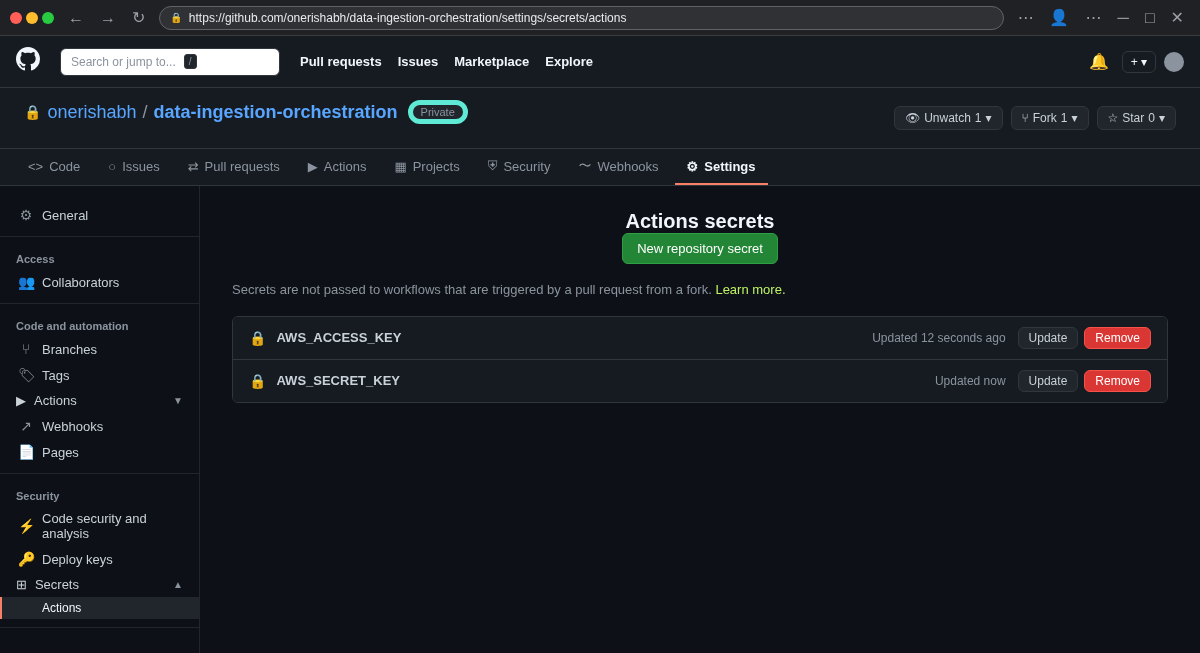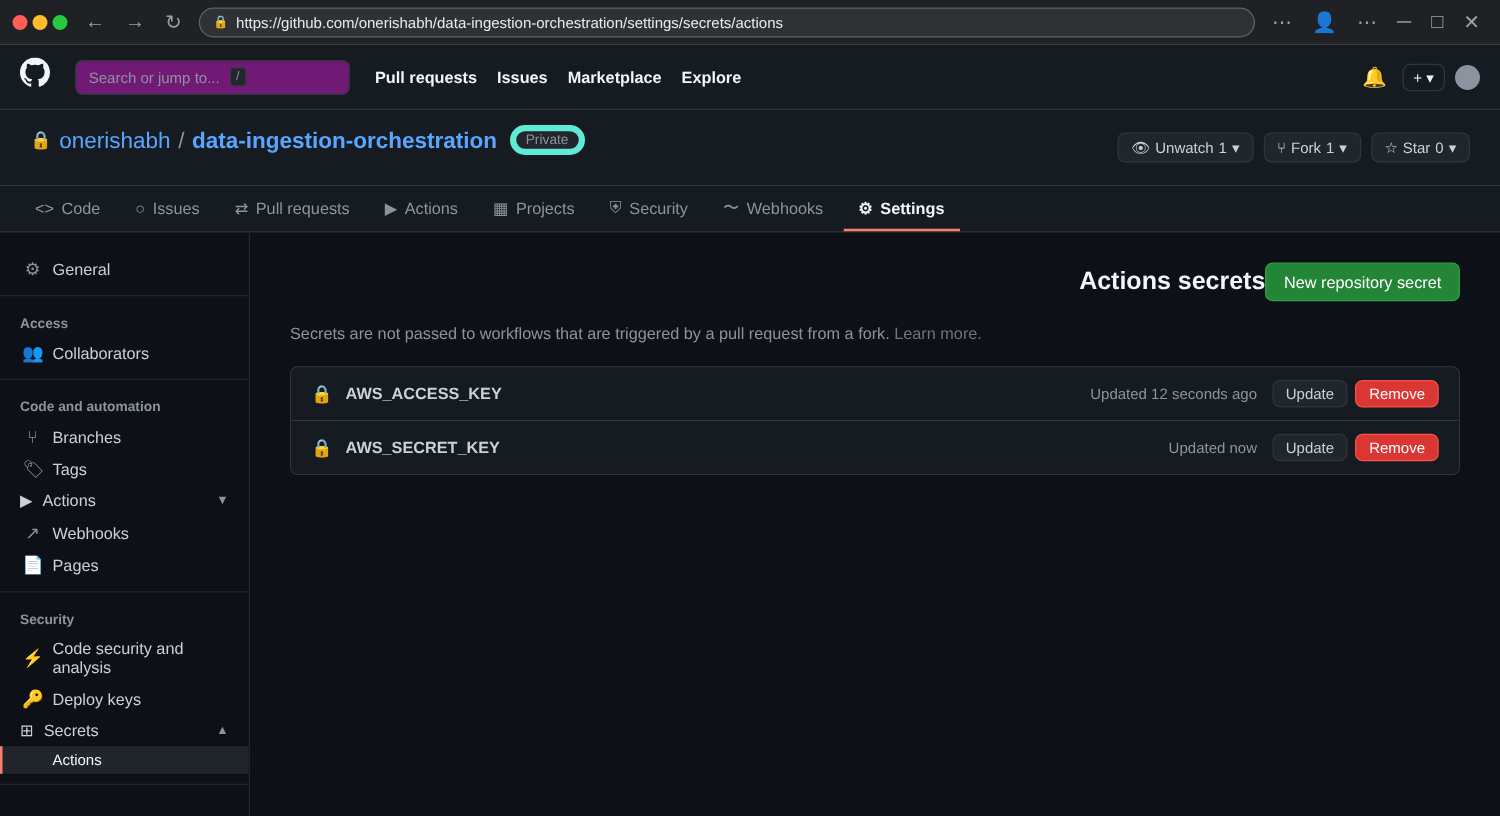--- a/index.html
+++ b/index.html
@@ -15,21 +15,21 @@
     .browser-nav { display: flex; gap: 4px; }
     .browser-nav-btn { background: none; border: none; color: #9aa0a6; font-size: 16px; cursor: pointer; padding: 2px 6px; }
     .address-bar { flex: 1; background: #303134; border: 1px solid #5f6368; border-radius: 16px; height: 24px; display: flex; align-items: center; padding: 0 10px; color: #e8eaed; font-size: 12px; gap: 6px; }
     .address-lock { color: #9aa0a6; font-size: 10px; }
     .browser-actions { display: flex; gap: 4px; }
     .browser-action-btn { background: none; border: none; color: #9aa0a6; font-size: 16px; cursor: pointer; padding: 2px 6px; }
 
     
     .gh-header { background: #161b22; height: 52px; display: flex; align-items: center; padding: 0 16px; gap: 16px; border-bottom: 1px solid #30363d; }
     .gh-logo { color: #f0f6fc; font-size: 24px; margin-right: 4px; }
-    .gh-search { background: #701a75; border: 1px solid #30363d; border-radius: 6px; height: 28px; display: flex; align-items: center; padding: 0 10px; color: #8b949e; font-size: 12px; gap: 8px; width: 220px; cursor: text; }
+    .gh-search { background: #ffffff; border: 1px solid #30363d; border-radius: 6px; height: 28px; display: flex; align-items: center; padding: 0 10px; color: #8b949e; font-size: 12px; gap: 8px; width: 220px; cursor: text; }
     .gh-search-slash { background: #21262d; border: 1px solid #30363d; border-radius: 3px; font-size: 10px; padding: 1px 4px; color: #8b949e; }
     .gh-nav { display: flex; gap: 16px; margin-left: 4px; }
     .gh-nav-item { color: #f0f6fc; text-decoration: none; font-size: 13px; font-weight: 600; cursor: pointer; }
     .gh-header-right { margin-left: auto; display: flex; align-items: center; gap: 8px; }
     .gh-icon-btn { background: none; border: none; color: #f0f6fc; font-size: 16px; cursor: pointer; padding: 4px; }
     .gh-plus-btn { background: none; border: 1px solid #30363d; border-radius: 6px; color: #f0f6fc; font-size: 12px; cursor: pointer; padding: 3px 8px; display: flex; align-items: center; gap: 3px; }
     .gh-avatar { width: 20px; height: 20px; border-radius: 50%; background: #8b949e; }
 
     
     .repo-header { background: #161b22; padding: 12px 24px; border-bottom: 1px solid #30363d; }
@@ -58,27 +58,27 @@
     .sidebar-item .si-icon { color: #8b949e; font-size: 14px; width: 16px; text-align: center; }
     .sidebar-group-header { display: flex; align-items: center; justify-content: space-between; padding: 5px 16px; color: #c9d1d9; font-size: 13px; cursor: pointer; }
     .sidebar-group-header .left { display: flex; align-items: center; gap: 8px; }
     .sidebar-group-header .chevron { color: #8b949e; font-size: 10px; }
     .sidebar-sub-item { display: flex; align-items: center; gap: 8px; padding: 4px 16px 4px 40px; color: #8b949e; font-size: 12px; cursor: pointer; border-left: 2px solid transparent; }
     .sidebar-sub-item.active { color: #f0f6fc; background: #21262d; border-left-color: #f78166; }
     .sidebar-divider { height: 1px; background: #21262d; margin: 8px 0; }
 
     
     .content { flex: 1; padding: 24px 32px; overflow-y: auto; background: #0d1117; }
-    .content-header { display: flex; align-items: center; justify-content: flex-end; margin-bottom: 16px; }
+    .content-header { display: flex; align-items: center; justify-content: flex-end; margin-bottom: 16px; flex-direction: column; }
     .content-title { font-size: 20px; font-weight: 600; color: #f0f6fc; }
     .btn-primary { background: #238636; border: 1px solid #2ea043; color: #fff; border-radius: 6px; padding: 7px 14px; font-size: 13px; cursor: pointer; font-weight: 500; }
 
     .description { font-size: 13px; color: #8b949e; margin-bottom: 8px; line-height: 1.5; }
     .description strong { color: #c9d1d9; }
-    .description a { color: #737373; text-decoration: none; }
+    .description a { color: #bef264; text-decoration: none; }
 
     .secrets-list { border: 1px solid #30363d; border-radius: 6px; margin-top: 16px; overflow: hidden; }
     .secret-item { display: flex; align-items: center; padding: 10px 16px; border-bottom: 1px solid #30363d; background: #161b22; }
     .secret-item:last-child { border-bottom: none; }
     .secret-icon { color: #3fb950; font-size: 14px; margin-right: 10px; }
     .secret-name { font-size: 13px; font-weight: 600; color: #c9d1d9; flex: 1; }
     .secret-updated { color: #8b949e; font-size: 12px; margin-right: 12px; }
     .secret-actions { display: flex; gap: 6px; }
     .btn-update { background: #21262d; border: 1px solid #30363d; color: #c9d1d9; border-radius: 6px; padding: 3px 10px; font-size: 12px; cursor: pointer; }
     .btn-remove { background: #da3633; border: 1px solid #f85149; color: #fff; border-radius: 6px; padding: 3px 10px; font-size: 12px; cursor: pointer; }

